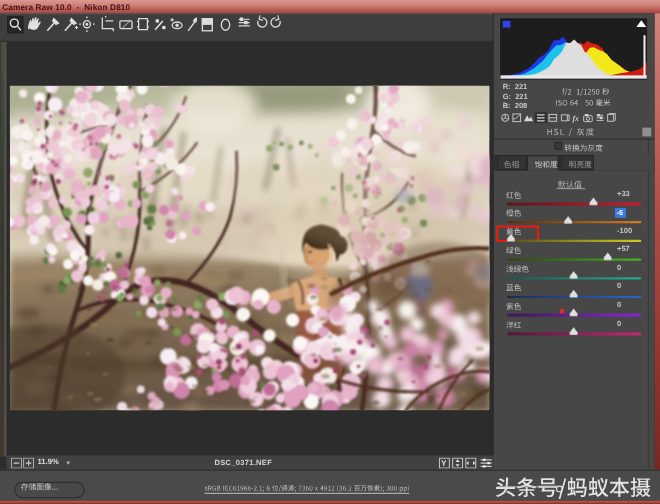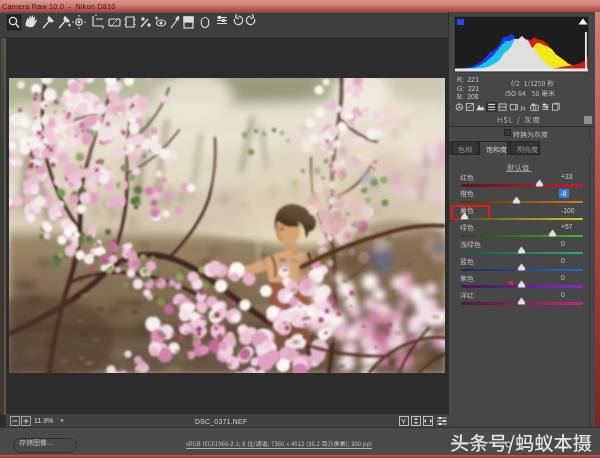--- a/index.html
+++ b/index.html
@@ -1,18 +1,18 @@
 <!DOCTYPE html>
 <html><head><meta charset="utf-8"><style>
 html,body{margin:0;padding:0;width:600px;height:458px;overflow:hidden;background:#2c2c2c;
 font-family:"Liberation Sans",sans-serif;}
 *{box-sizing:border-box;}
 .abs{position:absolute;}
 </style></head><body>
-<div class="abs" style="left:0;top:0;width:600px;height:404px;">
+<div class="abs" style="left:0;top:0;width:600px;height:404px;font-weight:bold;">
 
 <div class="abs" style="left:0;top:0;width:600px;height:12px;
 background:linear-gradient(to bottom,#dc9892 0%,#cd7d76 45%,#b85a52 75%,#a8453e 100%);">
 <div class="abs" style="left:2px;top:1.5px;font-size:7.5px;color:#421114;letter-spacing:0.1px;">Camera Raw 10.0 &nbsp;-&nbsp; Nikon D810</div>
 </div>
 <div class="abs" style="left:595px;top:12px;width:5px;height:443px;background:linear-gradient(to bottom,#cf837b,#b05048 40%,#8c332c 75%,#702420);"></div>
 <div class="abs" style="left:0;top:455px;width:600px;height:3px;background:linear-gradient(to bottom,#c85a50,#96382e);"></div>
 <div class="abs" style="left:0;top:38px;width:6px;height:377px;background:#3a3a3a;">
 <div class="abs" style="left:1px;top:0;width:3px;height:377px;background:linear-gradient(to bottom,#4a4f3a 0%,#3d4631 20%,#35392b 45%,#403428 70%,#463a2a 100%);"></div>
 <div class="abs" style="left:4px;top:0;width:2px;height:377px;background:#575757;"></div>

